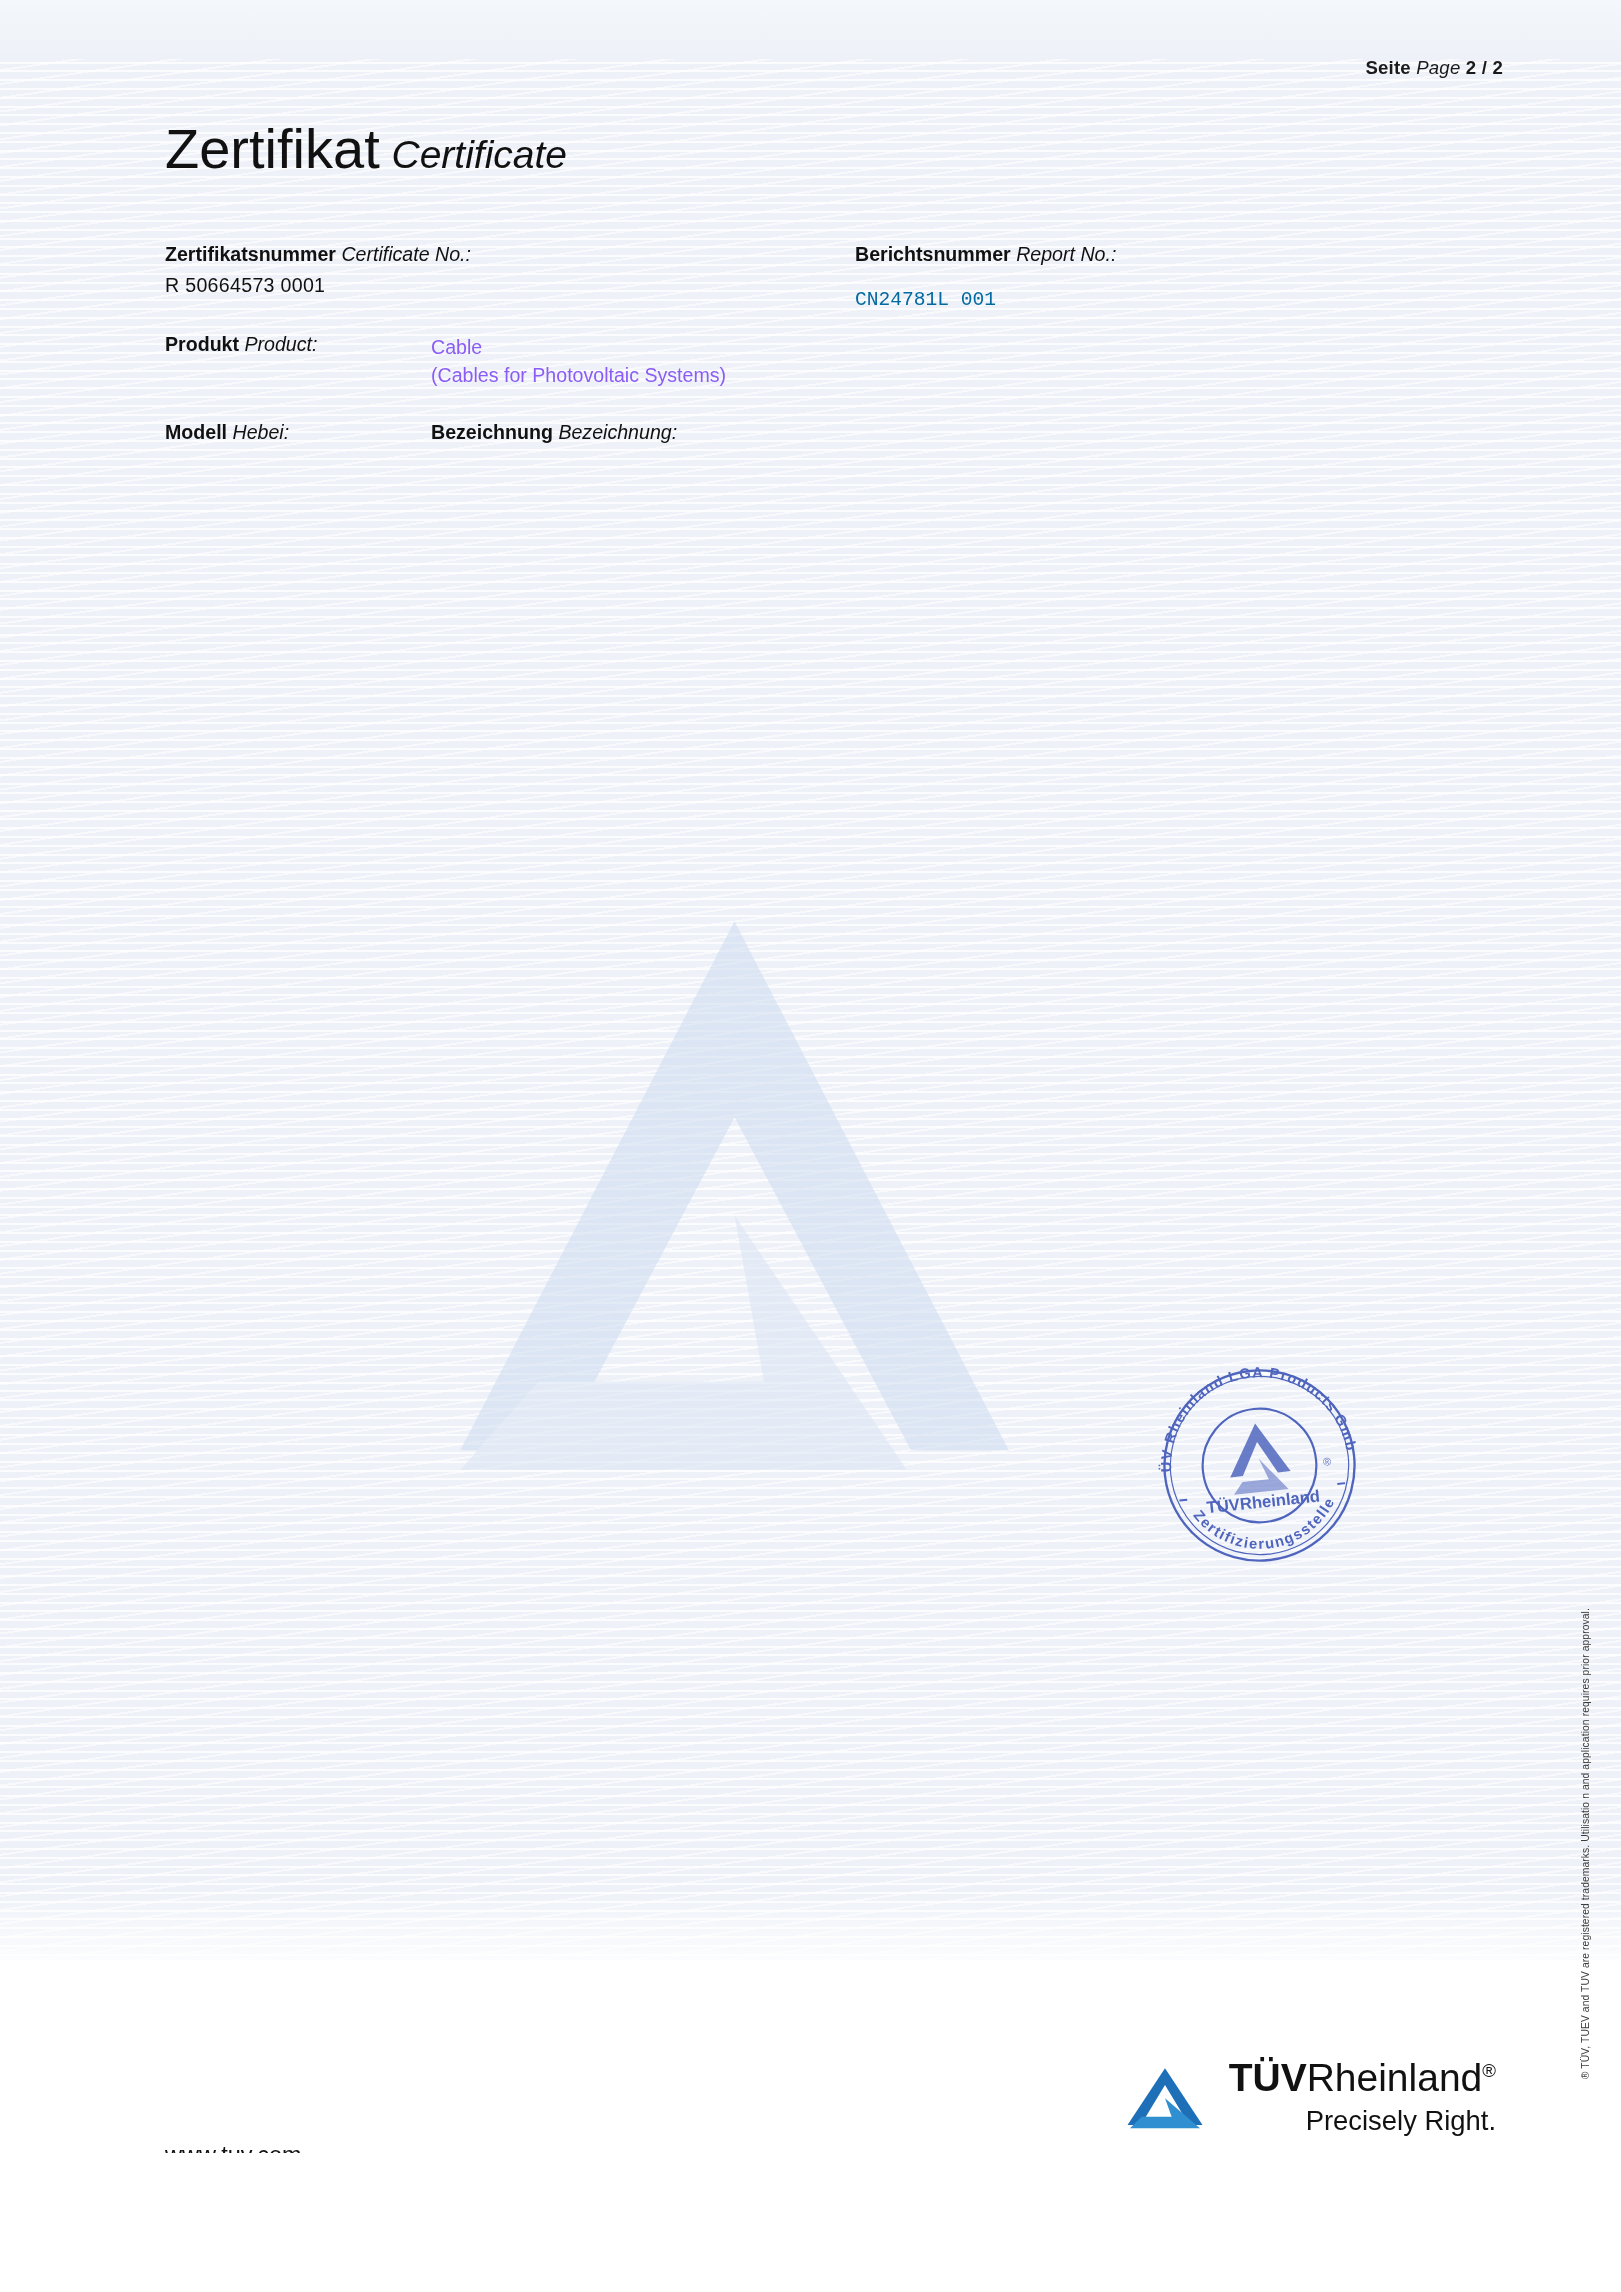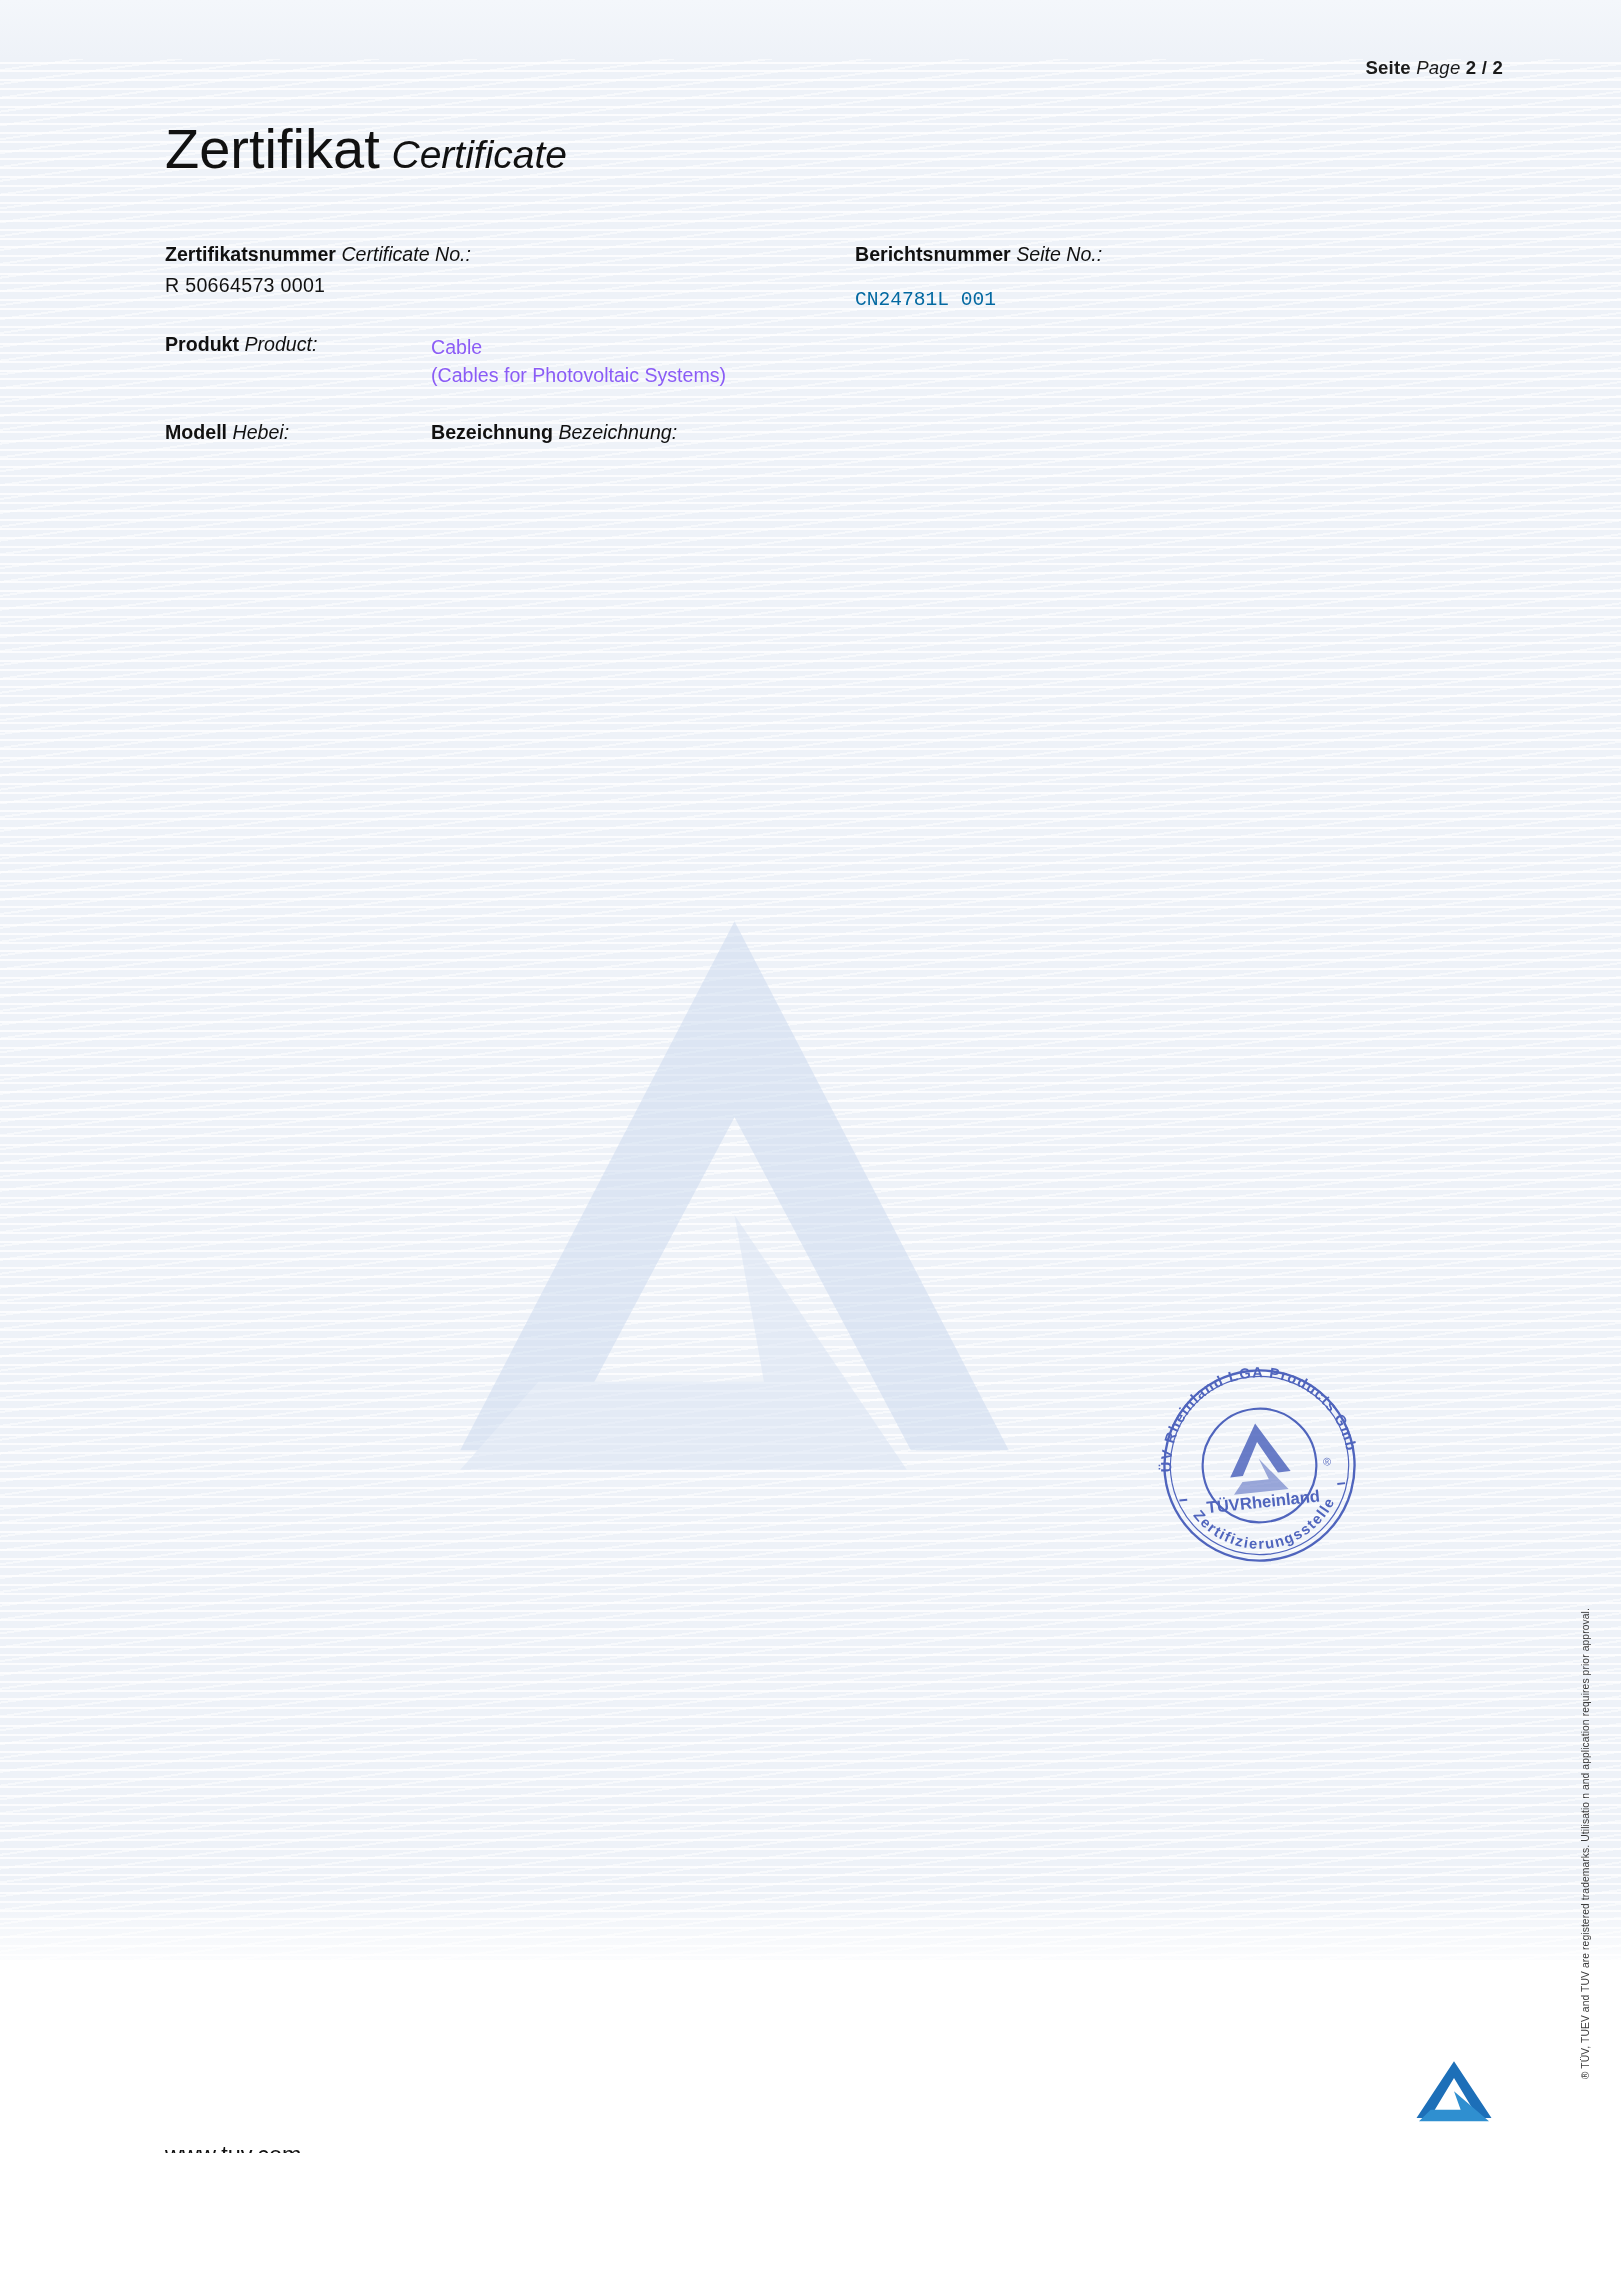--- a/index.html
+++ b/index.html
@@ -274,21 +274,21 @@
     <div class="field-label">
       <b>Zertifikatsnummer</b>
       <i>Certificate No.:</i>
     </div>
     <div class="value">R 50664573  0001</div>
   </div>
 
   <div class="row-reportno">
     <div class="field-label">
       <b>Berichtsnummer</b>
-      <i>Seite No.:</i>
+      <i>Report No.:</i>
     </div>
     <div class="value">CN24781L 001</div>
   </div>
 
   <div class="row-product-label field-label">
     <b>Produkt</b>
     <i>Product:</i>
   </div>
   <div class="row-product-value">
     <div>Cable</div>
@@ -333,16 +333,22 @@
     </g>
   </svg>
 
   <div class="footer-url">www.tuv.com</div>
 
   <div class="footer-logo">
     <svg class="mark" viewBox="0 0 100 78">
       <path d="M50 4 L95 72 L79 72 L50 24 L21 72 L5 72 Z" fill="#1d6fb8"></path>
       <path d="M50 40 L92 76 L8 76 L22 62 L58 62 Z" fill="#2f8fd0"></path>
     </svg>
+    <div class="txt">
+      <div class="brand">
+        <span class="bold">TÜV</span><span>Rheinland</span><span class="reg">®</span>
+      </div>
+      <div class="tag">Precisely Right.</div>
+    </div>
   </div>
 
 </div>
 
 
 </body></html>

